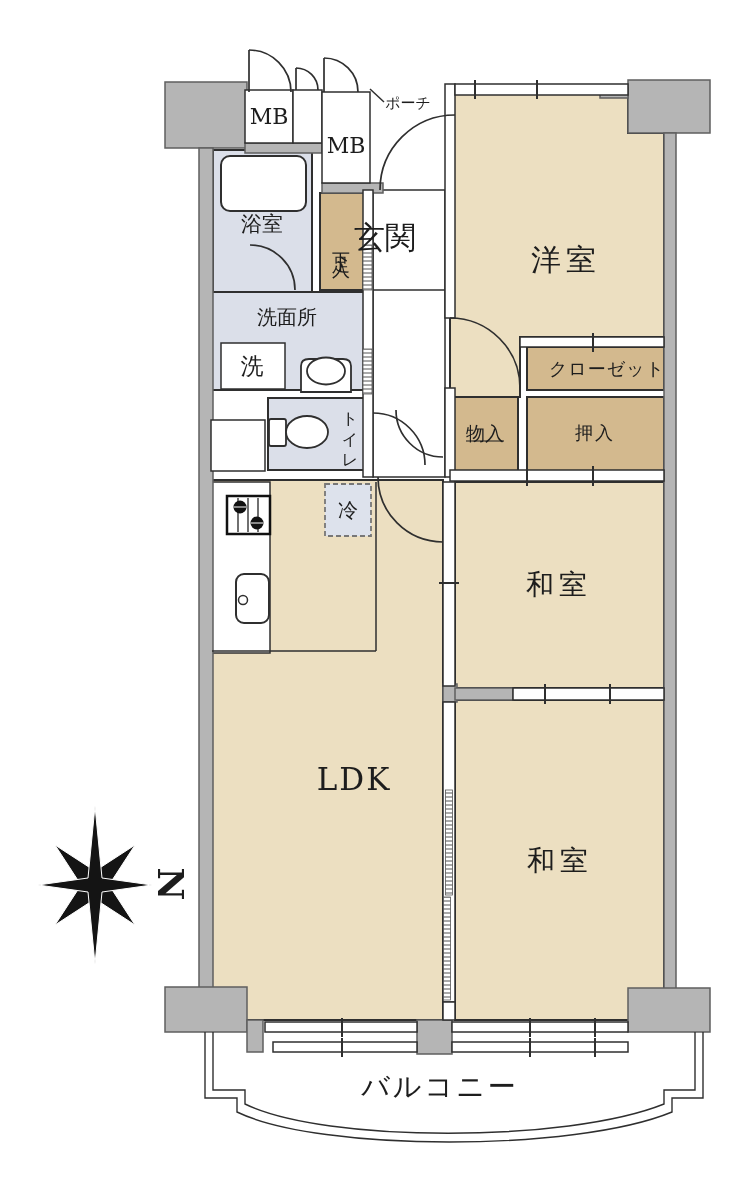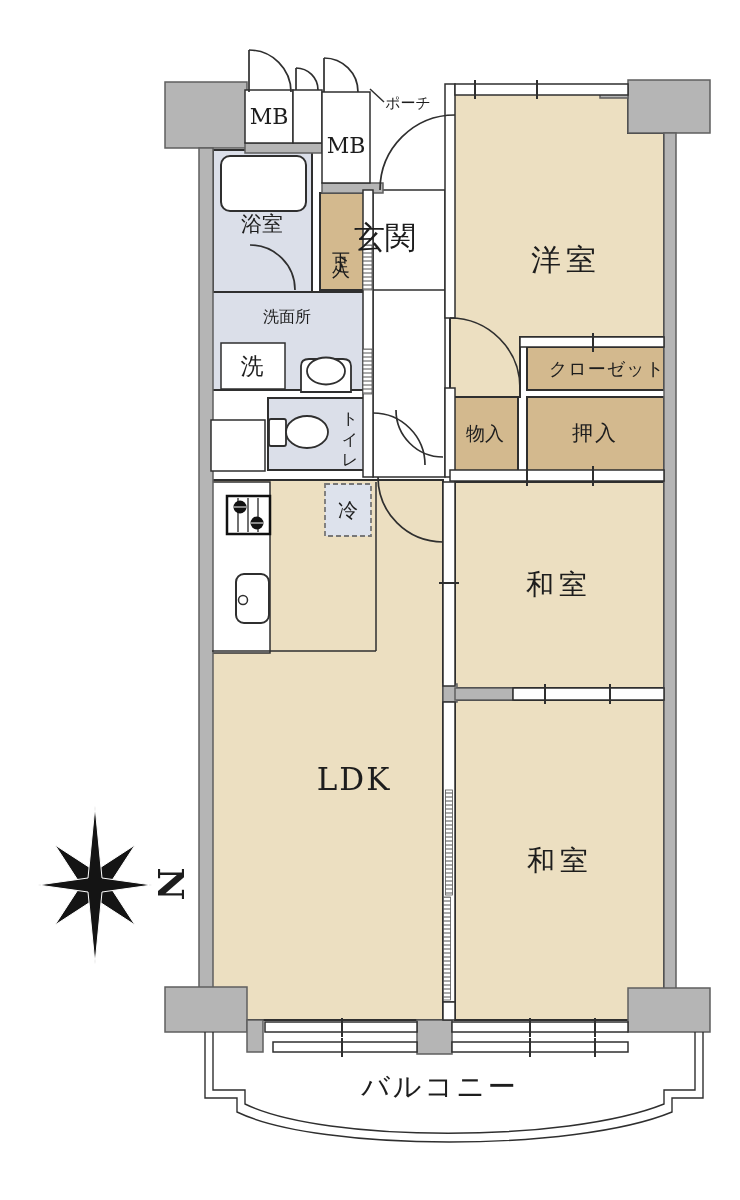--- a/index.html
+++ b/index.html
@@ -157,26 +157,26 @@
     <path d="M95,806 L102,878 L152,885 L102,892 L95,964 L88,892 L38,885 L88,878 Z" fill="#141414" stroke="#ffffff" stroke-width="1"></path>
   </g>
 </svg>
 
   <div class="lbl" style="left:269px;top:117px;font-size:22px;">MB</div>
   <div class="lbl" style="left:346px;top:146px;font-size:22px;">MB</div>
   <div class="lbl" style="left:408px;top:103px;font-size:15px;">ポーチ</div>
   <div class="lbl" style="left:385px;top:237px;font-size:31px;">玄関</div>
   <div class="lbl" style="left:262px;top:224px;font-size:21px;">浴室</div>
   <div class="lbl vert" style="left:341px;top:243px;font-size:18px;">下足入</div>
-  <div class="lbl" style="left:287px;top:317px;font-size:16px;">洗面所</div>
+  <div class="lbl" style="left:287px;top:317px;font-size:20px;">洗面所</div>
   <div class="lbl" style="left:252px;top:366px;font-size:23px;">洗</div>
   <div class="lbl vert" style="left:350px;top:432px;font-size:16px;">トイレ</div>
   <div class="lbl" style="left:566px;top:216px;font-size:30px;letter-spacing:5px;margin-top:44px;">洋室</div>
   <div class="lbl" style="left:595px;top:369px;font-size:18px;letter-spacing:1px;margin-left:12px;">クローゼット</div>
-  <div class="lbl" style="left:485px;top:433px;font-size:19px;">物入</div>
-  <div class="lbl" style="left:595px;top:433px;font-size:21px;letter-spacing:2px;">押入</div>
+  <div class="lbl" style="left:485px;top:433px;font-size:19px;text-decoration:underline;">物入</div>
+  <div class="lbl" style="left:595px;top:433px;font-size:18px;letter-spacing:2px;">押入</div>
   <div class="lbl" style="left:559px;top:585px;font-size:28px;letter-spacing:5px;">和室</div>
   <div class="lbl" style="left:560px;top:861px;font-size:28px;letter-spacing:5px;">和室</div>
   <div class="lbl" style="left:340px;top:779px;font-size:31px;letter-spacing:2px;margin-left:14px;">LDK</div>
   <div class="lbl" style="left:348px;top:510px;font-size:20px;">冷</div>
   <div class="lbl" style="left:440px;top:1087px;font-size:28px;letter-spacing:3px;">バルコニー</div>
   <div class="lbl rot" style="left:171px;top:884px;font-size:36px;">N</div>
 </div>
 
 </body></html>

